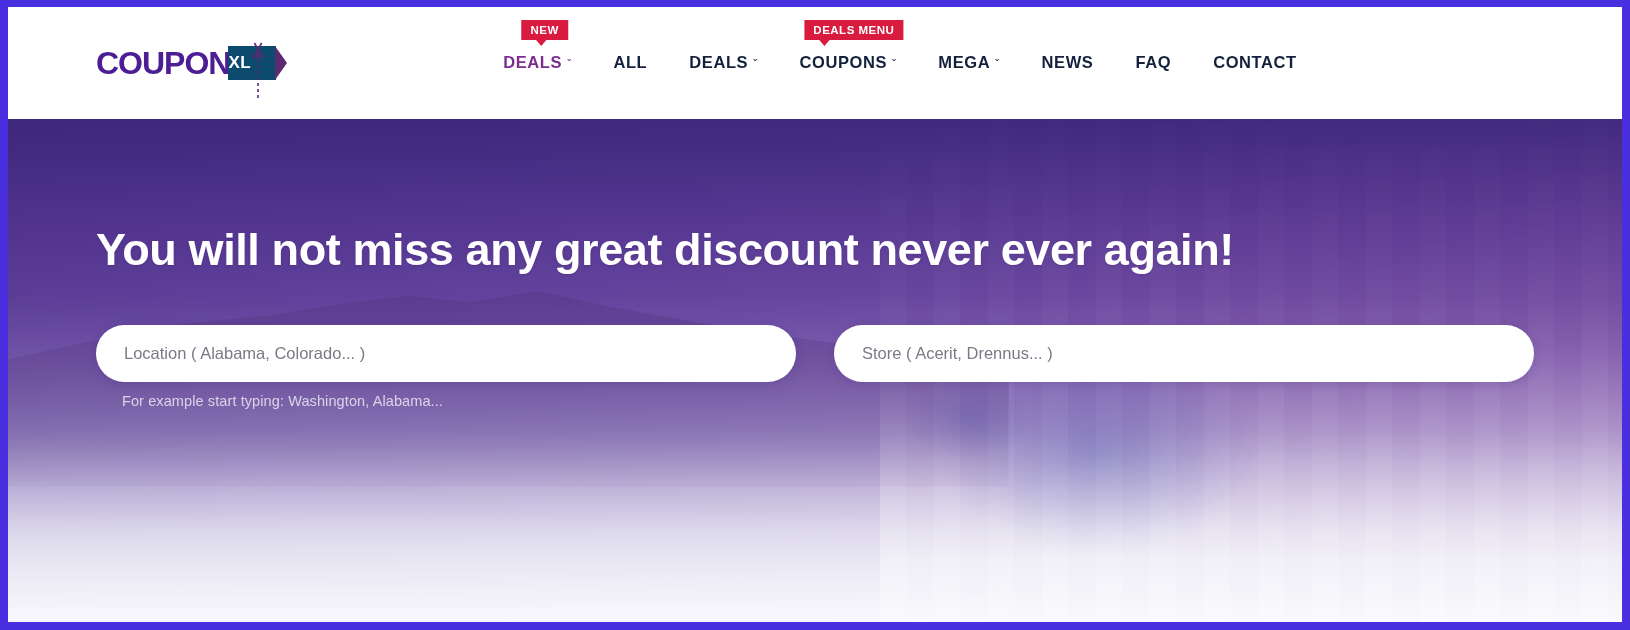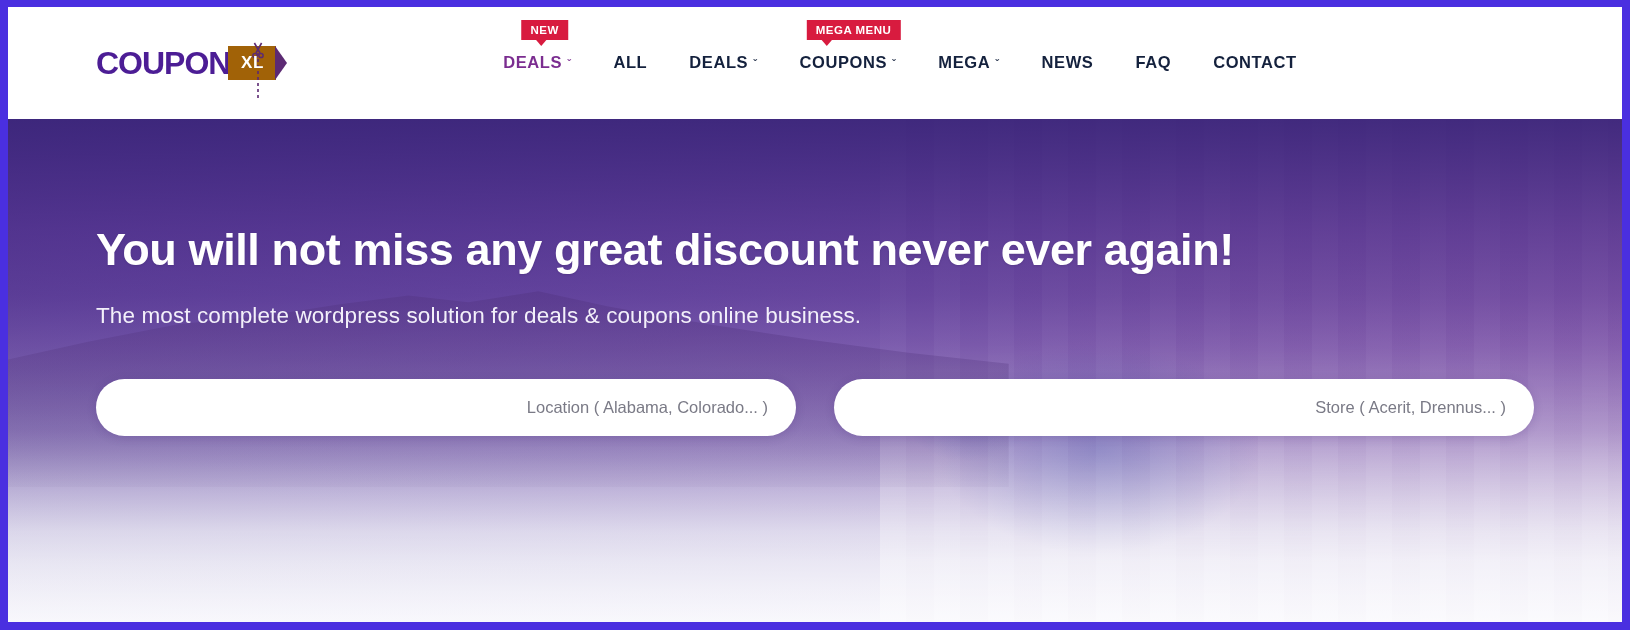--- a/index.html
+++ b/index.html
@@ -55,24 +55,23 @@
     color: #4c1d95;
     line-height: 1;
     font-family: "Liberation Sans", sans-serif;
   }
 
   .logo-tag {
     position: relative;
     margin-left: -2px;
     width: 48px;
     height: 34px;
-    background: #a16207;
-    display: flex;
-    align-items: center;
-    justify-content: center;
+    background: #0c4a6e;
+    display: flex;
+    align-items: center;
   }
   .logo-tag::after {
     content: "";
     position: absolute;
     right: -11px;
     top: 0;
     width: 0; height: 0;
     border-top: 17px solid transparent;
     border-bottom: 17px solid transparent;
     border-left: 12px solid #5c2a73;
@@ -255,21 +254,20 @@
     height: 57px;
     border-radius: 30px;
     border: none;
     outline: none;
     background: #ffffff;
     padding: 0 28px;
     font-size: 16.5px;
     color: #6f6f7a;
     font-family: "Liberation Sans", sans-serif;
     box-shadow: 0 2px 10px rgba(60,35,110,0.18);
-    text-align: right;
   }
   .search-field::placeholder { color: #7a7a86; opacity: 1; }
 
   .search-hint {
     margin-top: 11px;
     padding-left: 26px;
     font-size: 14.5px;
     color: rgba(255,255,255,0.72);
     letter-spacing: 0.1px;
   }
@@ -303,21 +301,21 @@
             <span class="caret">ˇ</span>
           </div>
           <div class="nav-item">
             <span>ALL</span>
           </div>
           <div class="nav-item">
             <span>DEALS</span>
             <span class="caret">ˇ</span>
           </div>
           <div class="nav-item">
-            <span class="badge mega">MEGA MENU</span>
+            <span class="badge mega">DEALS MENU</span>
             <span>COUPONS</span>
             <span class="caret">ˇ</span>
           </div>
           <div class="nav-item">
             <span>MEGA</span>
             <span class="caret">ˇ</span>
           </div>
           <div class="nav-item">
             <span>NEWS</span>
           </div>
@@ -331,25 +329,25 @@
     </div>
 
     <div class="hero">
       <div class="hero-photo"></div>
       <div class="hero-town"></div>
       <div class="hero-ridge"></div>
       <div class="hero-tint"></div>
 
       <div class="hero-content">
         <h1 class="hero-title">You will not miss any great discount never ever again!</h1>
-        <p class="hero-sub">The most complete wordpress solution for deals &amp; coupons online business.</p>
 
         <div class="search-row">
           <div class="search-col">
             <input class="search-field" type="text" placeholder="Location ( Alabama, Colorado... )" style="">
+            <div class="search-hint">For example start typing: Washington, Alabama...</div>
           </div>
 
           <div class="search-col">
             <input class="search-field" type="text" placeholder="Store ( Acerit, Drennus... )" style="">
           </div>
         </div>
       </div>
     </div>
 
   </div>

